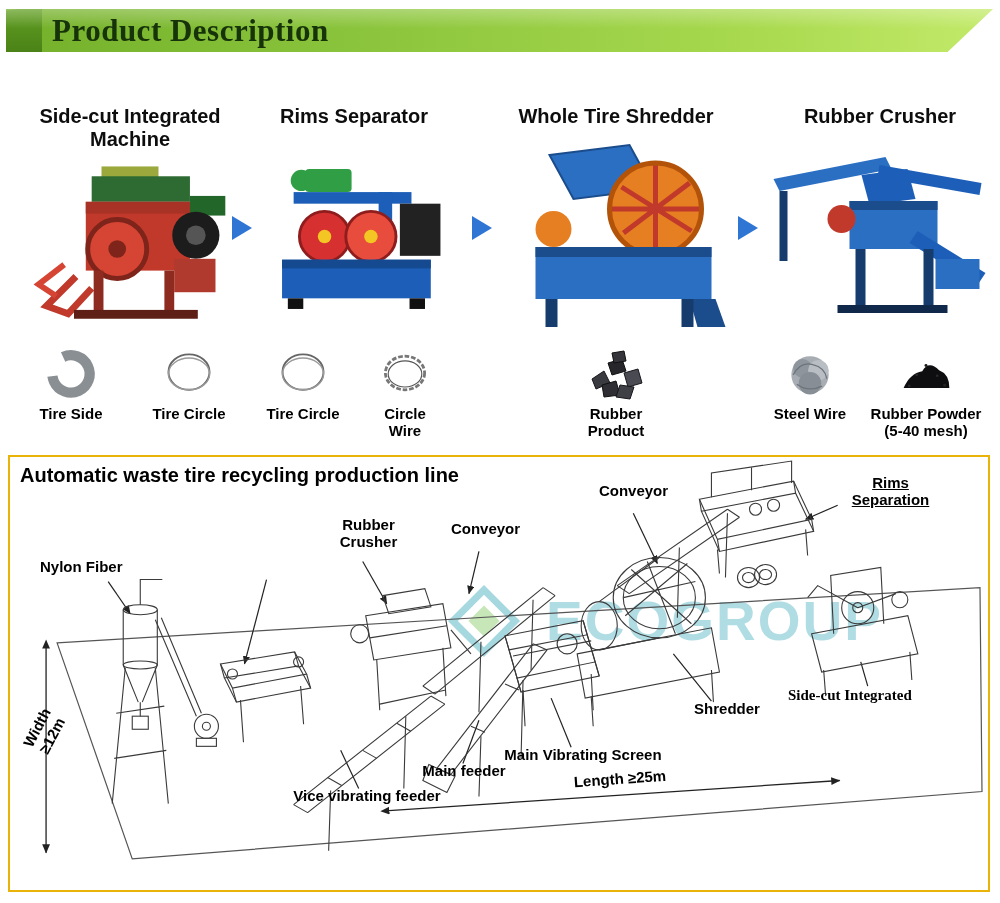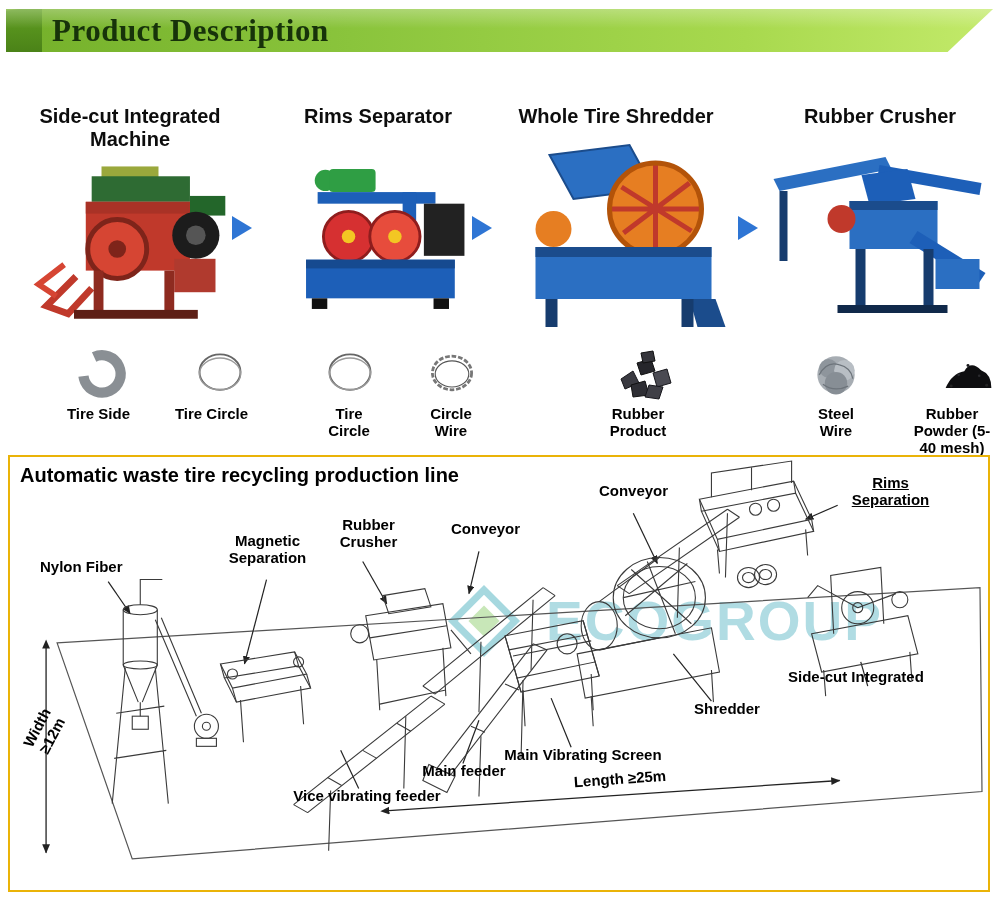--- a/index.html
+++ b/index.html
@@ -38,21 +38,21 @@
     display:flex; flex-direction:column; align-items:center;
   }
   .ptitle {
     font-size:20px; font-weight:bold; text-align:center; line-height:1.15; color:#0d0d0d;
   }
   .photo { flex:1; width:100%; display:flex; align-items:center; justify-content:center; }
   .outputs {
     margin-top:auto; height:94px; width:100%;
     display:flex; justify-content:space-around; align-items:flex-start;
   }
-  .output { display:flex; flex-direction:column; align-items:flex-end; width:78px;margin-left:44px; }
+  .output { display:flex; flex-direction:column; align-items:center; width:78px; }
   .output.wide { width:126px; }
   .oicon { width:56px; height:56px; }
   .olabel {
     margin-top:5px; font-size:15px; font-weight:bold; text-align:center; line-height:1.12; color:#000;
   }
   .flow-arrow { position:absolute; top:214px; width:24px; height:28px; }
 
   
   .diagram {
     position:absolute; left:8px; top:455px; width:982px; height:437px;
@@ -122,21 +122,21 @@
         </svg>
         <div class="olabel">Tire Circle</div>
       </div>
     </div>
   </div>
 
   <svg class="flow-arrow" style="left:230px;" viewBox="0 0 24 28">
     <polygon points="2,2 22,14 2,26" fill="#2e75d4"></polygon>
   </svg>
 
-  <div class="product" style="left:276px; width:204px;gap:8px;">
+  <div class="product" style="left:252px; width:204px;gap:8px;">
     <h2 class="ptitle">Rims Separator</h2>
     <div class="photo">
       <svg width="198" height="162" viewBox="0 0 205 165">
         <circle cx="48" cy="24" r="11" fill="#2f9e44"></circle>
         <rect x="52" y="12" width="48" height="24" rx="4" fill="#2f9e44"></rect>
         <rect x="40" y="36" width="122" height="12" fill="#1d5fb8"></rect>
         <rect x="128" y="36" width="14" height="62" fill="#1d5fb8"></rect>
         <rect x="150" y="48" width="42" height="54" fill="#222"></rect>
         <circle cx="72" cy="82" r="26" fill="#d63031" stroke="#8f1d1d" stroke-width="3"></circle>
         <circle cx="72" cy="82" r="7" fill="#f3c623"></circle>
@@ -393,25 +393,24 @@
         <path d="M822,176 L819,118 L869,110 L872,166"></path>
         <circle cx="846" cy="150" r="16"></circle>
           <circle cx="846" cy="150" r="5"></circle>
         <path d="M846,150 L806,128 L796,140 M846,150 L884,136"></path>
         <circle cx="888" cy="142" r="8"></circle>
       </g>
     </g>
   </svg>
 
   <div class="dlabel left" style="left:30px;  top:102px; width:110px;">Nylon Fiber</div>
-  <div class="dlabel" style="left:200px; top:76px;  width:115px;">Magnetic Separation</div>
   <div class="dlabel" style="left:316px; top:60px;  width:85px;">Rubber Crusher</div>
   <div class="dlabel" style="left:428px; top:64px;  width:95px;">Conveyor</div>
   <div class="dlabel" style="left:576px; top:26px;  width:95px;">Conveyor</div>
   <div class="dlabel" style="left:828px; top:18px;  width:105px;text-decoration:underline;">Rims Separation</div>
-  <div class="dlabel left" style="left:778px; top:212px; width:170px;">Side-cut Integrated</div>
+  <div class="dlabel left" style="left:778px; top:230px; width:170px;font-family:Liberation Serif, serif;">Side-cut Integrated</div>
   <div class="dlabel" style="left:672px; top:244px; width:90px;">Shredder</div>
   <div class="dlabel" style="left:478px; top:290px; width:190px;">Main Vibrating Screen</div>
   <div class="dlabel" style="left:404px; top:306px; width:100px;">Main feeder</div>
   <div class="dlabel" style="left:268px; top:331px; width:178px;">Vice vibrating feeder</div>
   <div class="dlabel" style="left:4px;   top:258px; width:62px; transform:rotate(-62deg);">Width ≥12m</div>
   <div class="dlabel" style="left:540px; top:314px; width:140px; transform:rotate(-4deg);">Length ≥25m</div>
 </section>
 
 </body></html>

